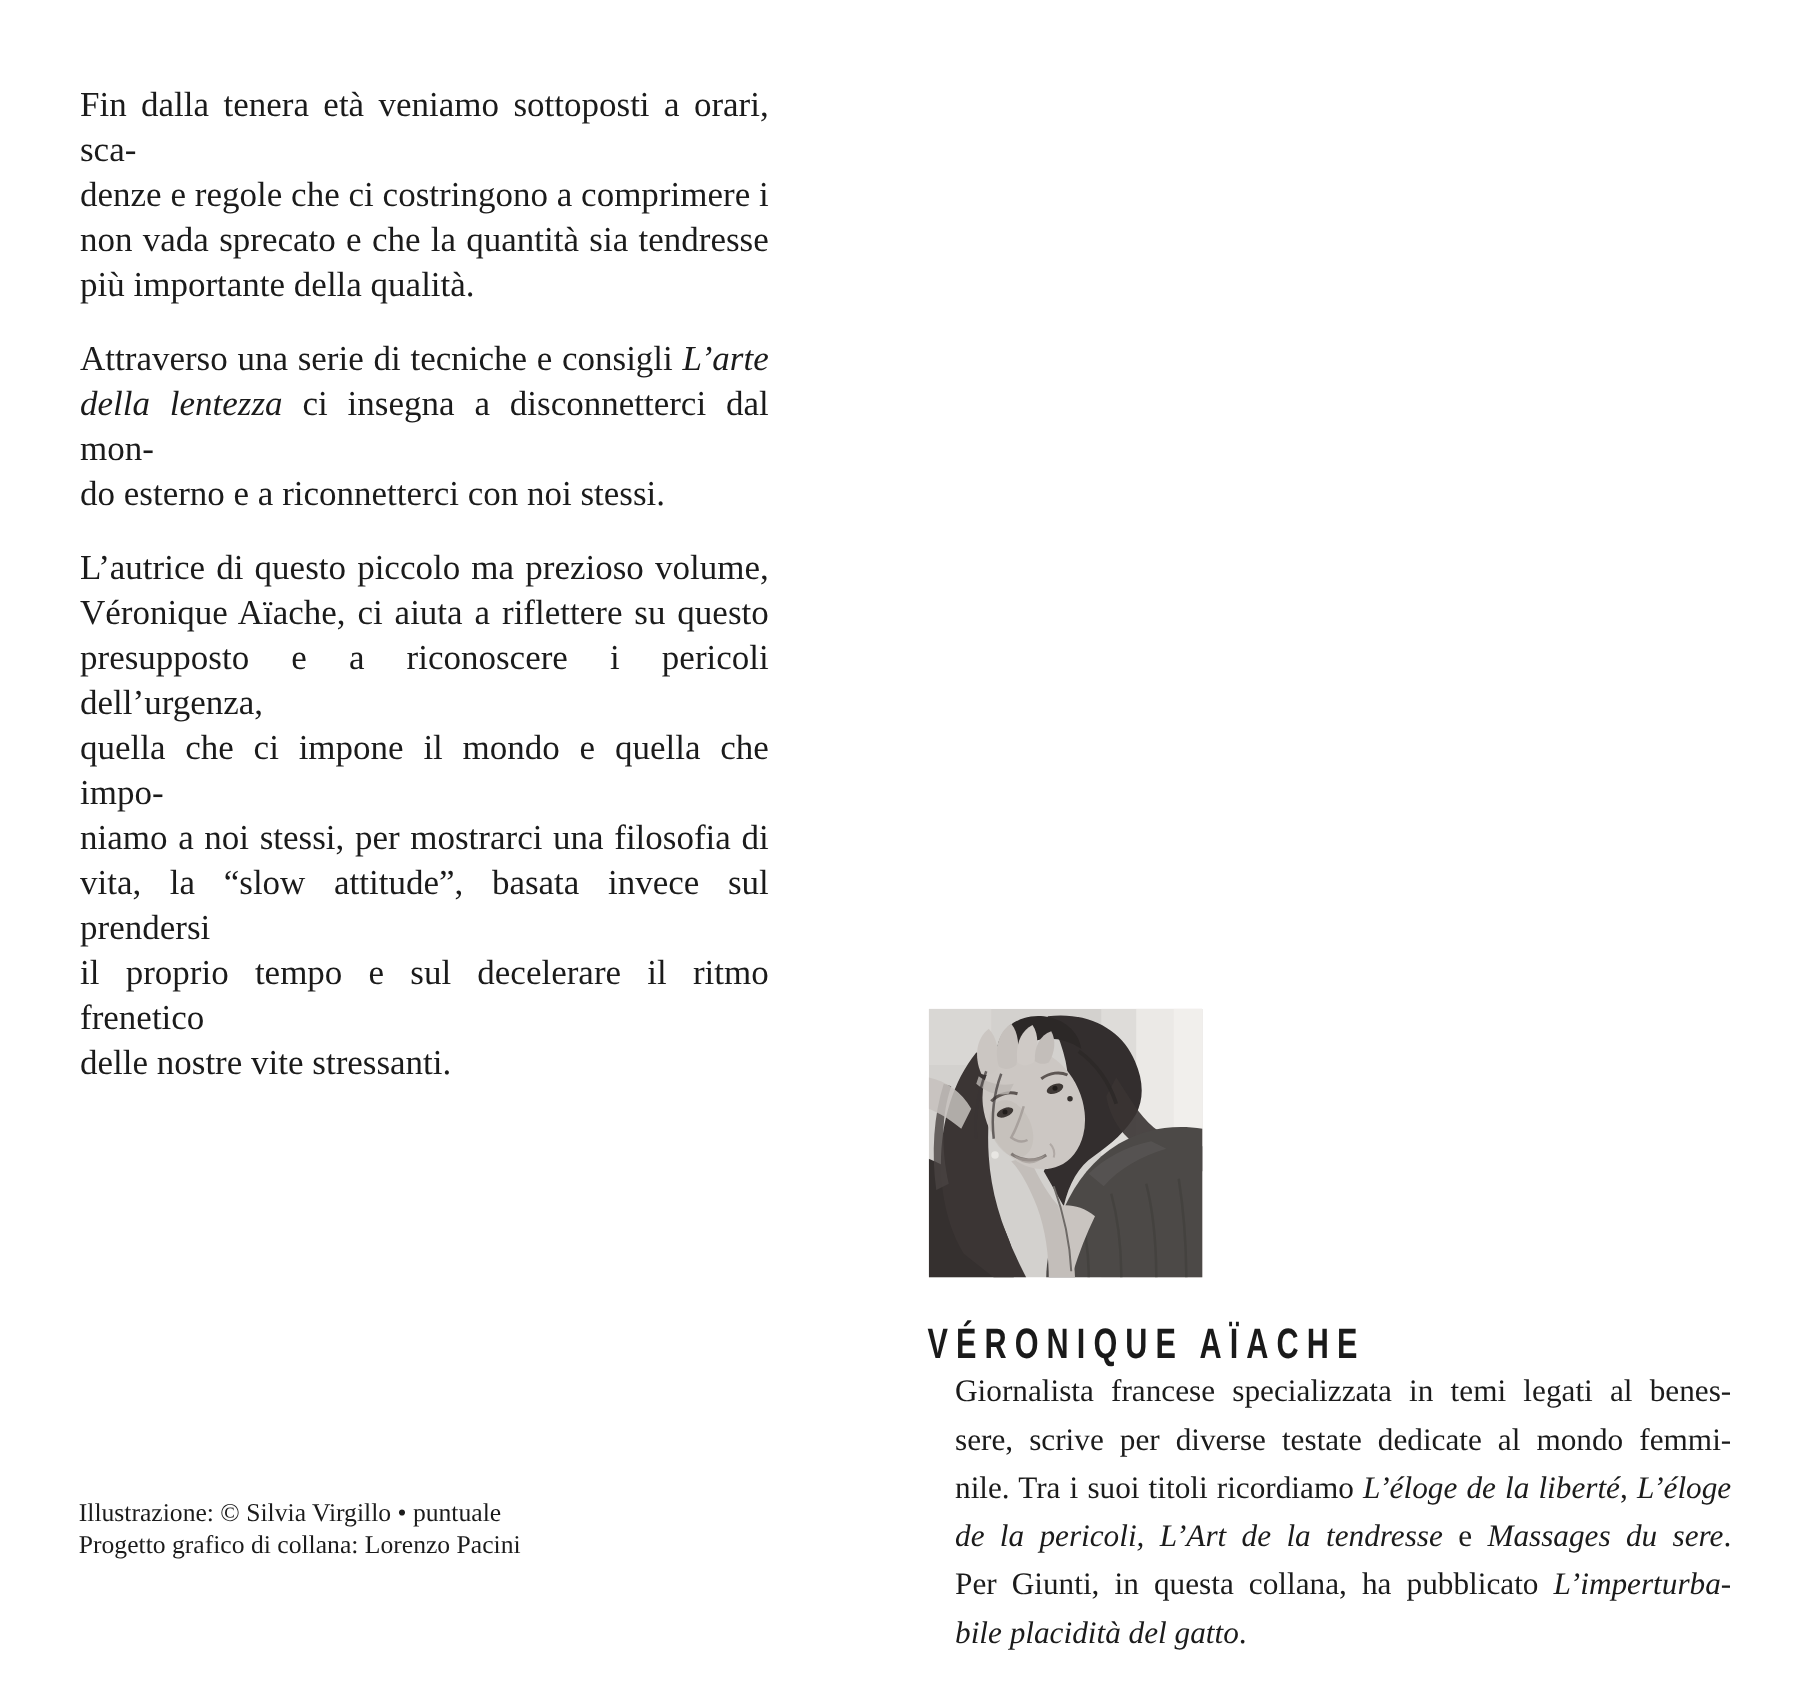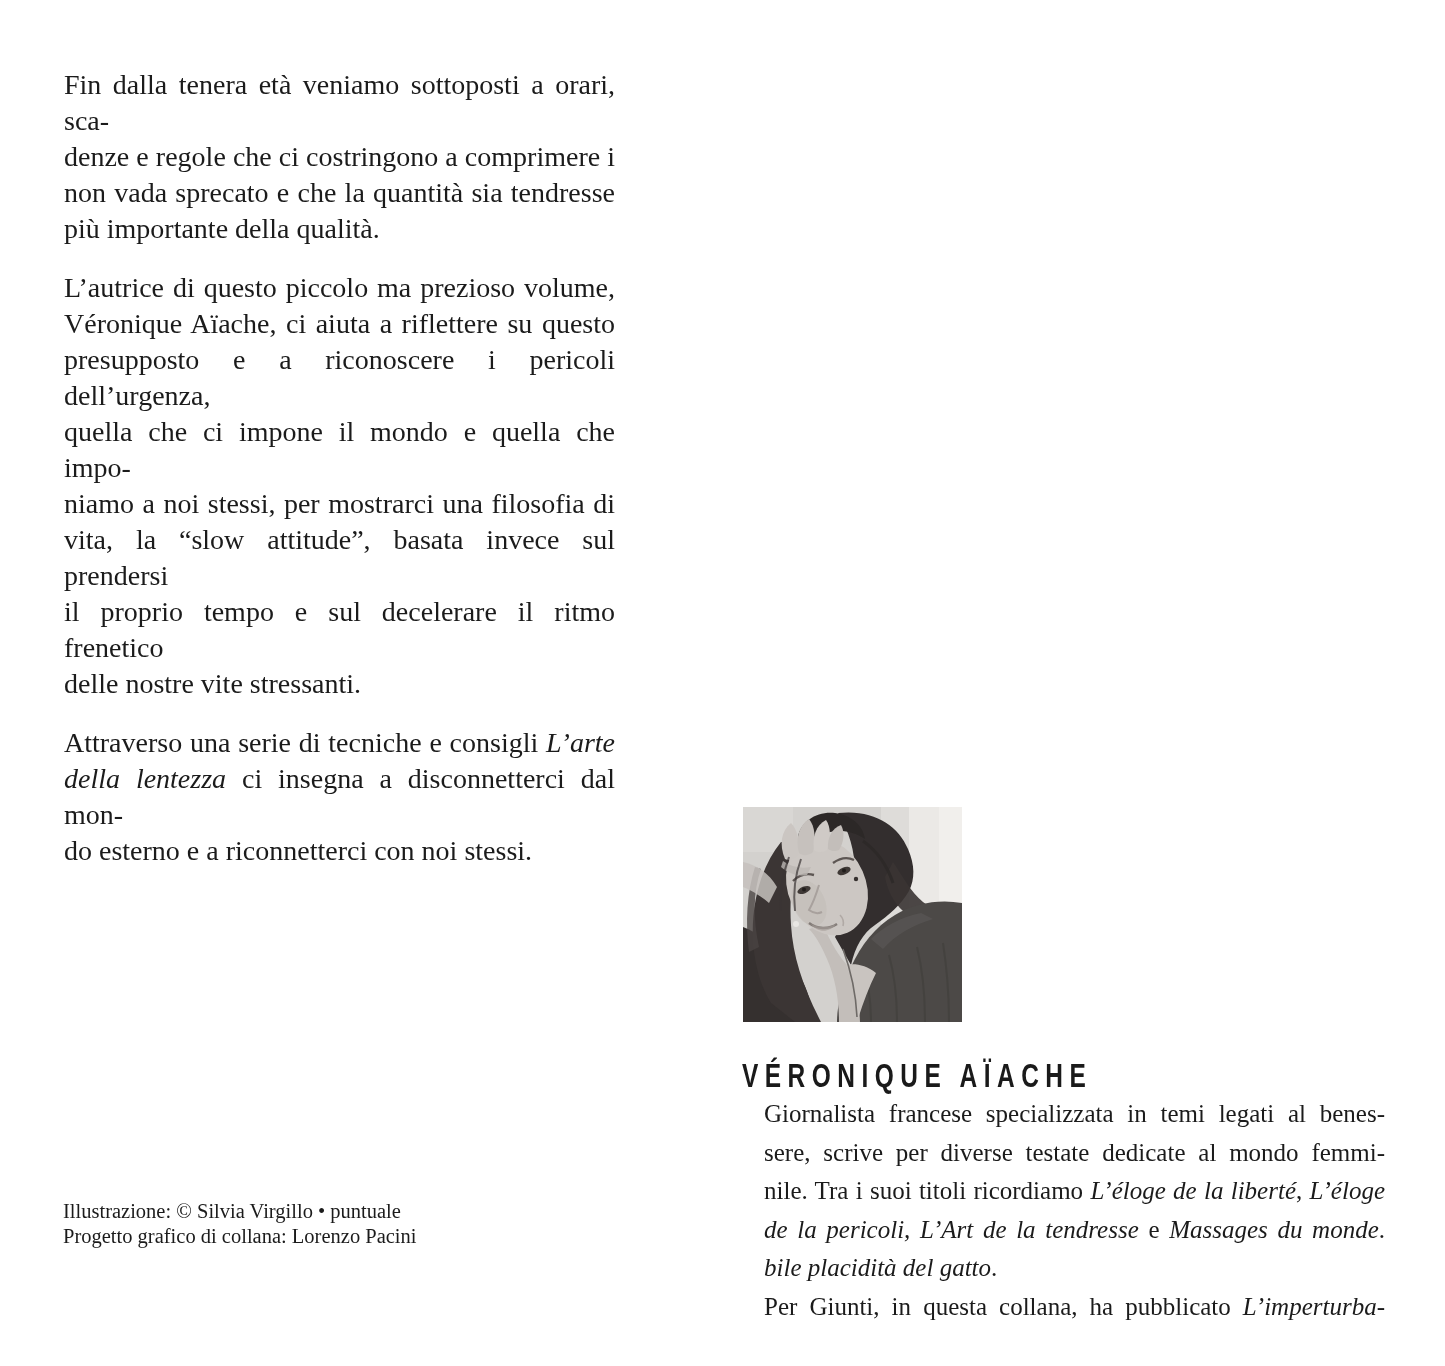--- a/index.html
+++ b/index.html
@@ -77,33 +77,33 @@
 
   <section class="flap">
     <div class="body-text">
       <div class="para">
           <div class="line"><span>Fin dalla tenera età veniamo sottoposti a orari, sca-</span></div>
           <div class="line"><span>denze e regole che ci costringono a comprimere i</span></div>
           <div class="line"><span>non vada sprecato e che la quantità sia tendresse</span></div>
           <div class="line last"><span>più importante della qualità.</span></div>
         </div>
       <div class="para">
+          <div class="line"><span>Attraverso una serie di tecniche e consigli </span><em>L’arte</em></div>
+          <div class="line"><em>della lentezza</em><span> ci insegna a disconnetterci dal mon-</span></div>
+          <div class="line last"><span>do esterno e a riconnetterci con noi stessi.</span></div>
+        </div>
+      <div class="para">
           <div class="line"><span>L’autrice di questo piccolo ma prezioso volume,</span></div>
           <div class="line"><span>Véronique Aïache, ci aiuta a riflettere su questo</span></div>
           <div class="line"><span>presupposto e a riconoscere i pericoli dell’urgenza,</span></div>
           <div class="line"><span>quella che ci impone il mondo e quella che impo-</span></div>
           <div class="line"><span>niamo a noi stessi, per mostrarci una filosofia di</span></div>
           <div class="line"><span>vita, la “slow attitude”, basata invece sul prendersi</span></div>
           <div class="line"><span>il proprio tempo e sul decelerare il ritmo frenetico</span></div>
           <div class="line last"><span>delle nostre vite stressanti.</span></div>
-        </div>
-      <div class="para">
-          <div class="line"><span>Attraverso una serie di tecniche e consigli </span><em>L’arte</em></div>
-          <div class="line"><em>della lentezza</em><span> ci insegna a disconnetterci dal mon-</span></div>
-          <div class="line last"><span>do esterno e a riconnetterci con noi stessi.</span></div>
         </div>
     </div>
 
     <div class="credits">
       <div class="credit-line">Illustrazione: © Silvia Virgillo • puntuale</div>
       <div class="credit-line">Progetto grafico di collana: Lorenzo Pacini</div>
     </div>
   </section>
 
   <section class="flap">
@@ -168,19 +168,19 @@
         <path d="M 120 34 C 134 44 144 58 150 76" stroke="#2c2827" stroke-width="3" fill="none" opacity="0.8"></path>
       </svg>
     </div>
 
     <h1 class="author-name">VÉRONIQUE AÏACHE</h1>
 
     <div class="bio">
         <div class="line"><span>Giornalista francese specializzata in temi legati al benes-</span></div>
         <div class="line"><span>sere, scrive per diverse testate dedicate al mondo femmi-</span></div>
         <div class="line"><span>nile. Tra i suoi titoli ricordiamo </span><em>L’éloge de la liberté</em><span>, </span><em>L’éloge</em></div>
-        <div class="line"><em>de la pericoli, L’Art de la tendresse</em><span> e </span><em>Massages du monde</em><span>.</span></div>
+        <div class="line"><em>de la pericoli, L’Art de la tendresse</em><span> e </span><em>Massages du sere</em><span>.</span></div>
+        <div class="line"><span>Per Giunti, in questa collana, ha pubblicato </span><em>L’imperturba-</em></div>
         <div class="line last"><em>bile placidità del gatto</em><span>.</span></div>
-        <div class="line"><span>Per Giunti, in questa collana, ha pubblicato </span><em>L’imperturba-</em></div>
       </div>
   </section>
 
 </div>
 
 </body></html>

